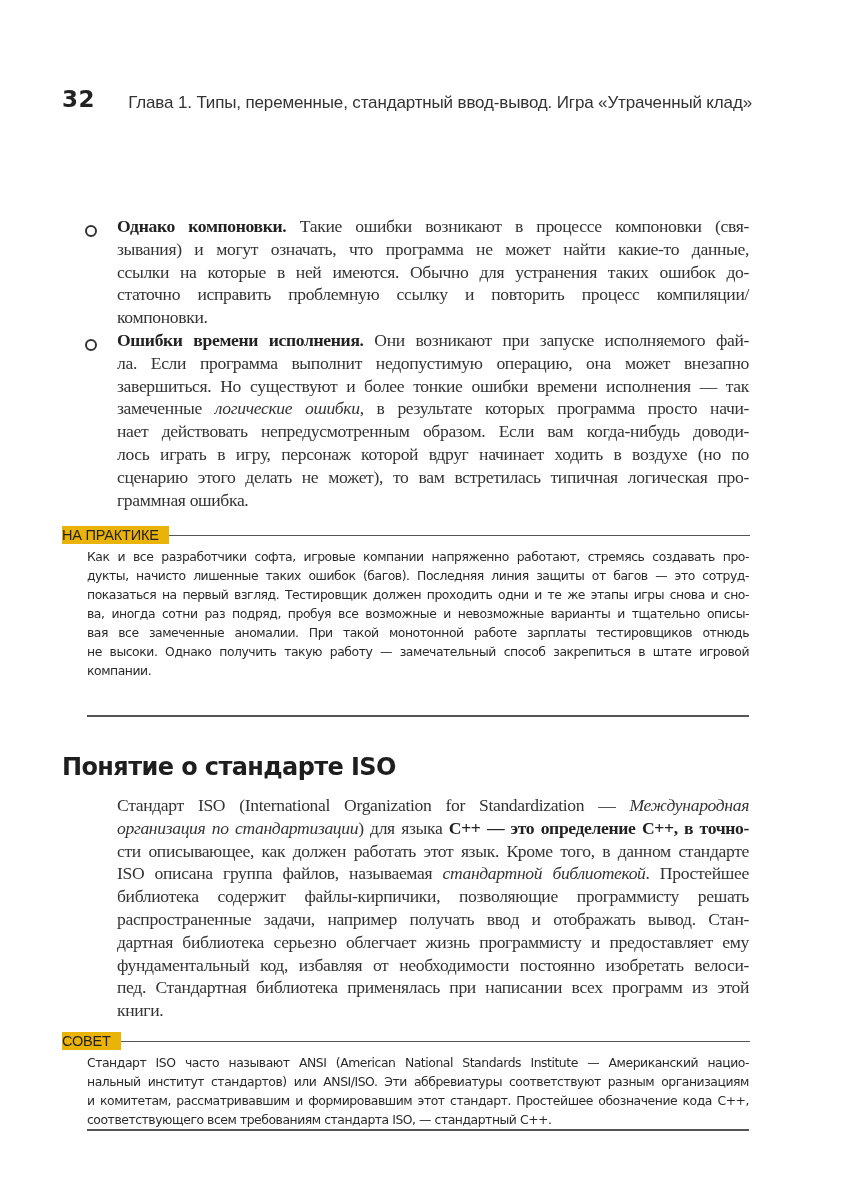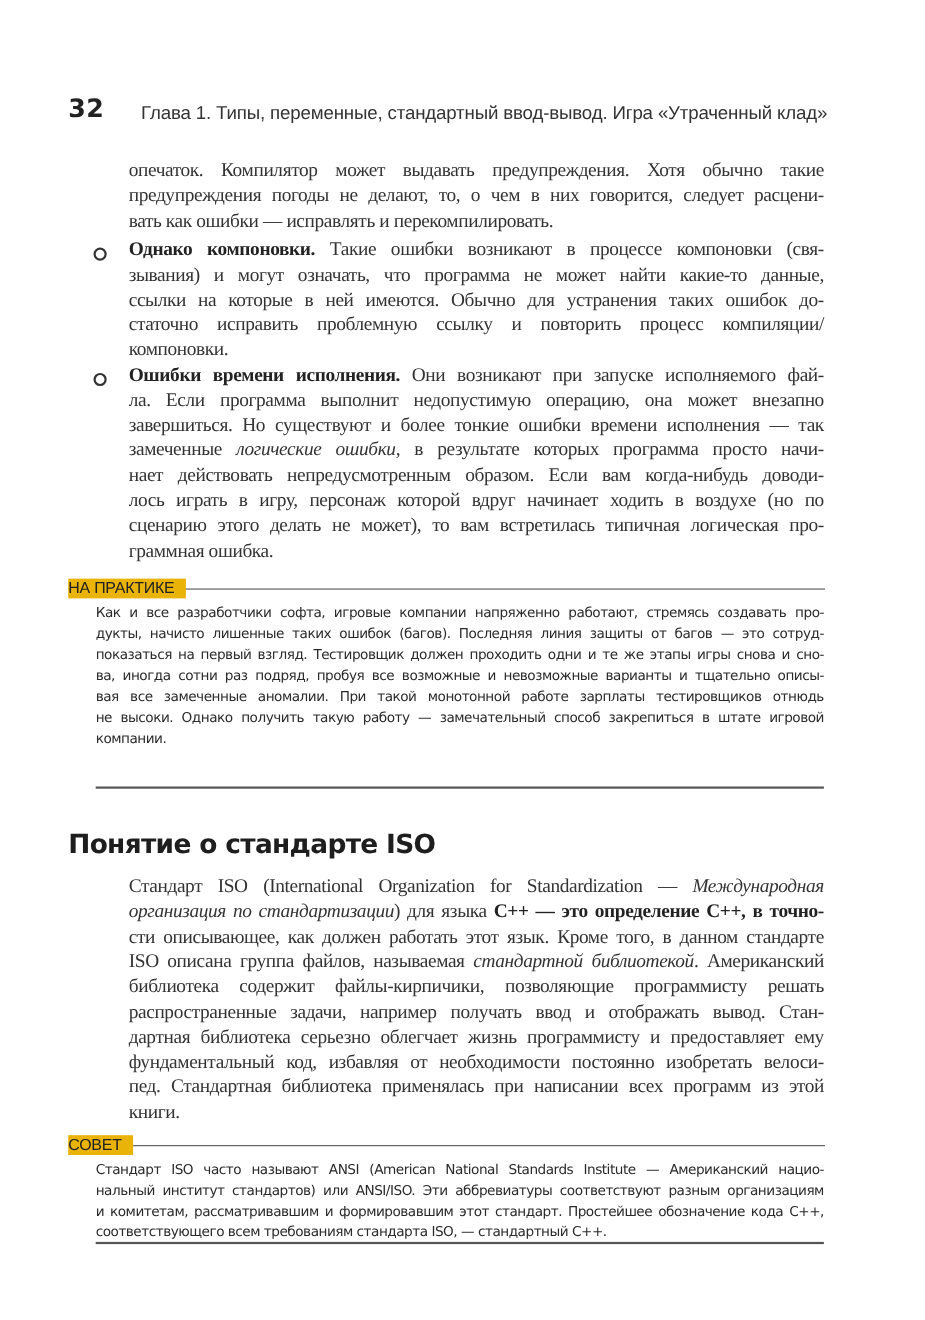--- a/index.html
+++ b/index.html
@@ -32,25 +32,20 @@
 </head>
 <body>
 
 <div class="page">
 
   <div class="running-head">
     <span class="page-number">32</span>
     <span class="chapter-title">Глава 1. Типы, переменные, стандартный ввод-вывод. Игра «Утраченный клад»</span>
   </div>
 
-  <div class="para serif" style="top:123px;">
-    <span class="line">опечаток. Компилятор может выдавать предупреждения. Хотя обычно такие</span>
-    <span class="line">предупреждения погоды не делают, то, о чем в них говорится, следует расцени-</span>
-    <span class="line last">вать как ошибки — исправлять и перекомпилировать.</span>
-  </div>
 
   <span class="bullet-mark" style="top:205px;"></span>
   <div class="para serif" style="top:195px;">
     <span class="line"><b>Однако компоновки.</b><span> Такие ошибки возникают в процессе компоновки (свя-</span></span>
     <span class="line">зывания) и могут означать, что программа не может найти какие-то данные,</span>
     <span class="line">ссылки на которые в ней имеются. Обычно для устранения таких ошибок до-</span>
     <span class="line">статочно исправить проблемную ссылку и повторить процесс компиляции/</span>
     <span class="line last">компоновки.</span>
   </div>
 
@@ -80,21 +75,21 @@
     <span class="line last">компании.</span>
   </div>
   <div class="box-rule" style="top:695px;"></div>
 
   <div class="section-title">Понятие о стандарте ISO</div>
 
   <div class="para serif" style="top:774px;">
     <span class="line"><span>Стандарт ISO (International Organization for Standardization — </span><i>Международная</i></span>
     <span class="line"><i>организация по стандартизации</i><span>) для языка </span><b>C++ — это определение C++, в точно-</b></span>
     <span class="line">сти описывающее, как должен работать этот язык. Кроме того, в данном стандарте</span>
-    <span class="line"><span>ISO описана группа файлов, называемая </span><i>стандартной библиотекой</i><span>. Американский</span></span>
+    <span class="line"><span>ISO описана группа файлов, называемая </span><i>стандартной библиотекой</i><span>. Простейшее</span></span>
     <span class="line">библиотека содержит файлы-кирпичики, позволяющие программисту решать</span>
     <span class="line">распространенные задачи, например получать ввод и отображать вывод. Стан-</span>
     <span class="line">дартная библиотека серьезно облегчает жизнь программисту и предоставляет ему</span>
     <span class="line">фундаментальный код, избавляя от необходимости постоянно изобретать велоси-</span>
     <span class="line">пед. Стандартная библиотека применялась при написании всех программ из этой</span>
     <span class="line last">книги.</span>
   </div>
 
   <div class="box-heading" style="top:1012px;">
     <div class="rule"></div>

